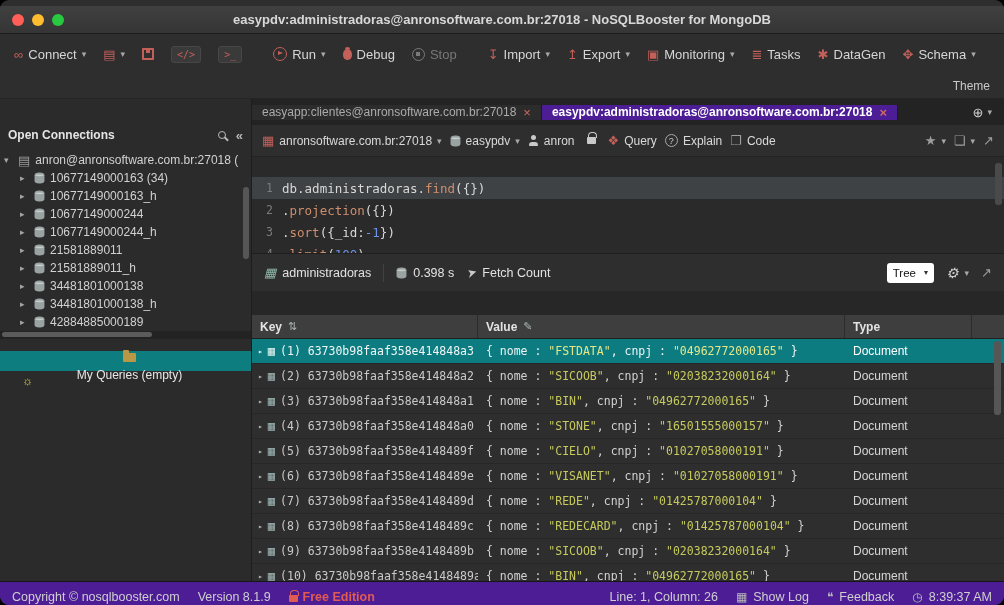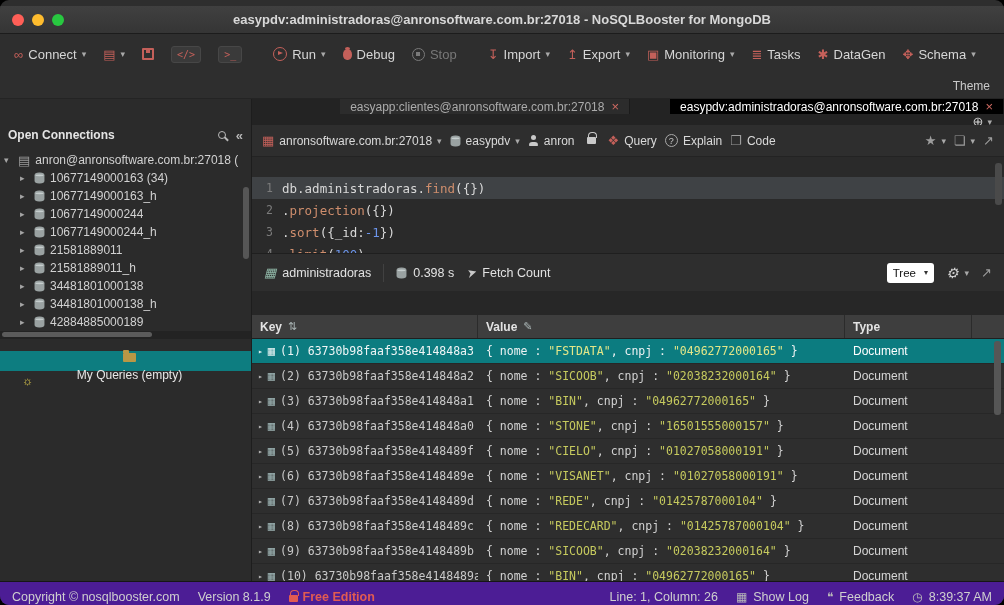--- a/index.html
+++ b/index.html
@@ -53,23 +53,23 @@
   .qtabs .spacer{flex:1}
   .dbl-chev { align-self:center; margin-right:8px; color:#b9b9b9; transform:rotate(90deg); font-size:12px; }
   .qrow { height:20px; display:flex; align-items:center; gap:6px; padding-left:8px; font-size:12px; color:#e8e8e8; }
   .qrow.selected { background:#0d7d80;flex-direction:column; }
   .i-folder { width:13px; height:9px; background:#b99745; border-radius:1px; position:relative; flex:none; margin-top:2px;}
   .i-folder::before { content:''; position:absolute; top:-3px; left:0; width:6px; height:3px; background:#b99745; border-radius:1px 1px 0 0; }
   .tiprow { height:20px; display:flex; align-items:center; gap:6px; padding-left:22px; font-size:12px; color:#bdbdbd; }
   .bulb { color:#d6c24a; font-size:12px; }
 
   
-  .tabbar { height:26px; background:#232323; display:flex; align-items:flex-end;flex-direction:column; }
+  .tabbar { height:26px; background:#232323; display:flex; align-items:center; }
   .tab { display:flex; align-items:center; gap:7px; padding:0 10px; font-size:12px; color:#ababab; background:#2c2c2c; border-right:1px solid #1b1b1b; white-space:nowrap; }
-  .tab.selected { background:#000000; color:#fff; font-weight:normal;margin-left:40px; }
+  .tab.selected { background:#4c1d95; color:#fff; font-weight:bold; }
   .tab-close { color:#cf6a62; font-size:13px; }
   .tabbar .spacer{flex:1}
   .tab-plus { display:flex; align-items:center; gap:4px; padding:0 12px; color:#d2d2d2; font-size:13px; }
 
   
   .crumbs { height:32px; display:flex; align-items:center; gap:8px; padding:0 10px; font-size:12px; color:#d9d9d9; background:#2e2e2e; border-bottom:1px solid #232323; }
   .crumb { display:flex; align-items:center; gap:5px; white-space:nowrap; }
   .i-lock { width:9px; height:7px; background:currentColor; border-radius:1px; position:relative; display:inline-block; margin-top:4px; }
   .i-lock::before { content:''; position:absolute; left:1px; top:-5px; width:7px; height:5px; border:1.5px solid currentColor; border-bottom:none; border-radius:4px 4px 0 0; }
   .c-lock { color:#c9c9c9; margin:0 4px; }

